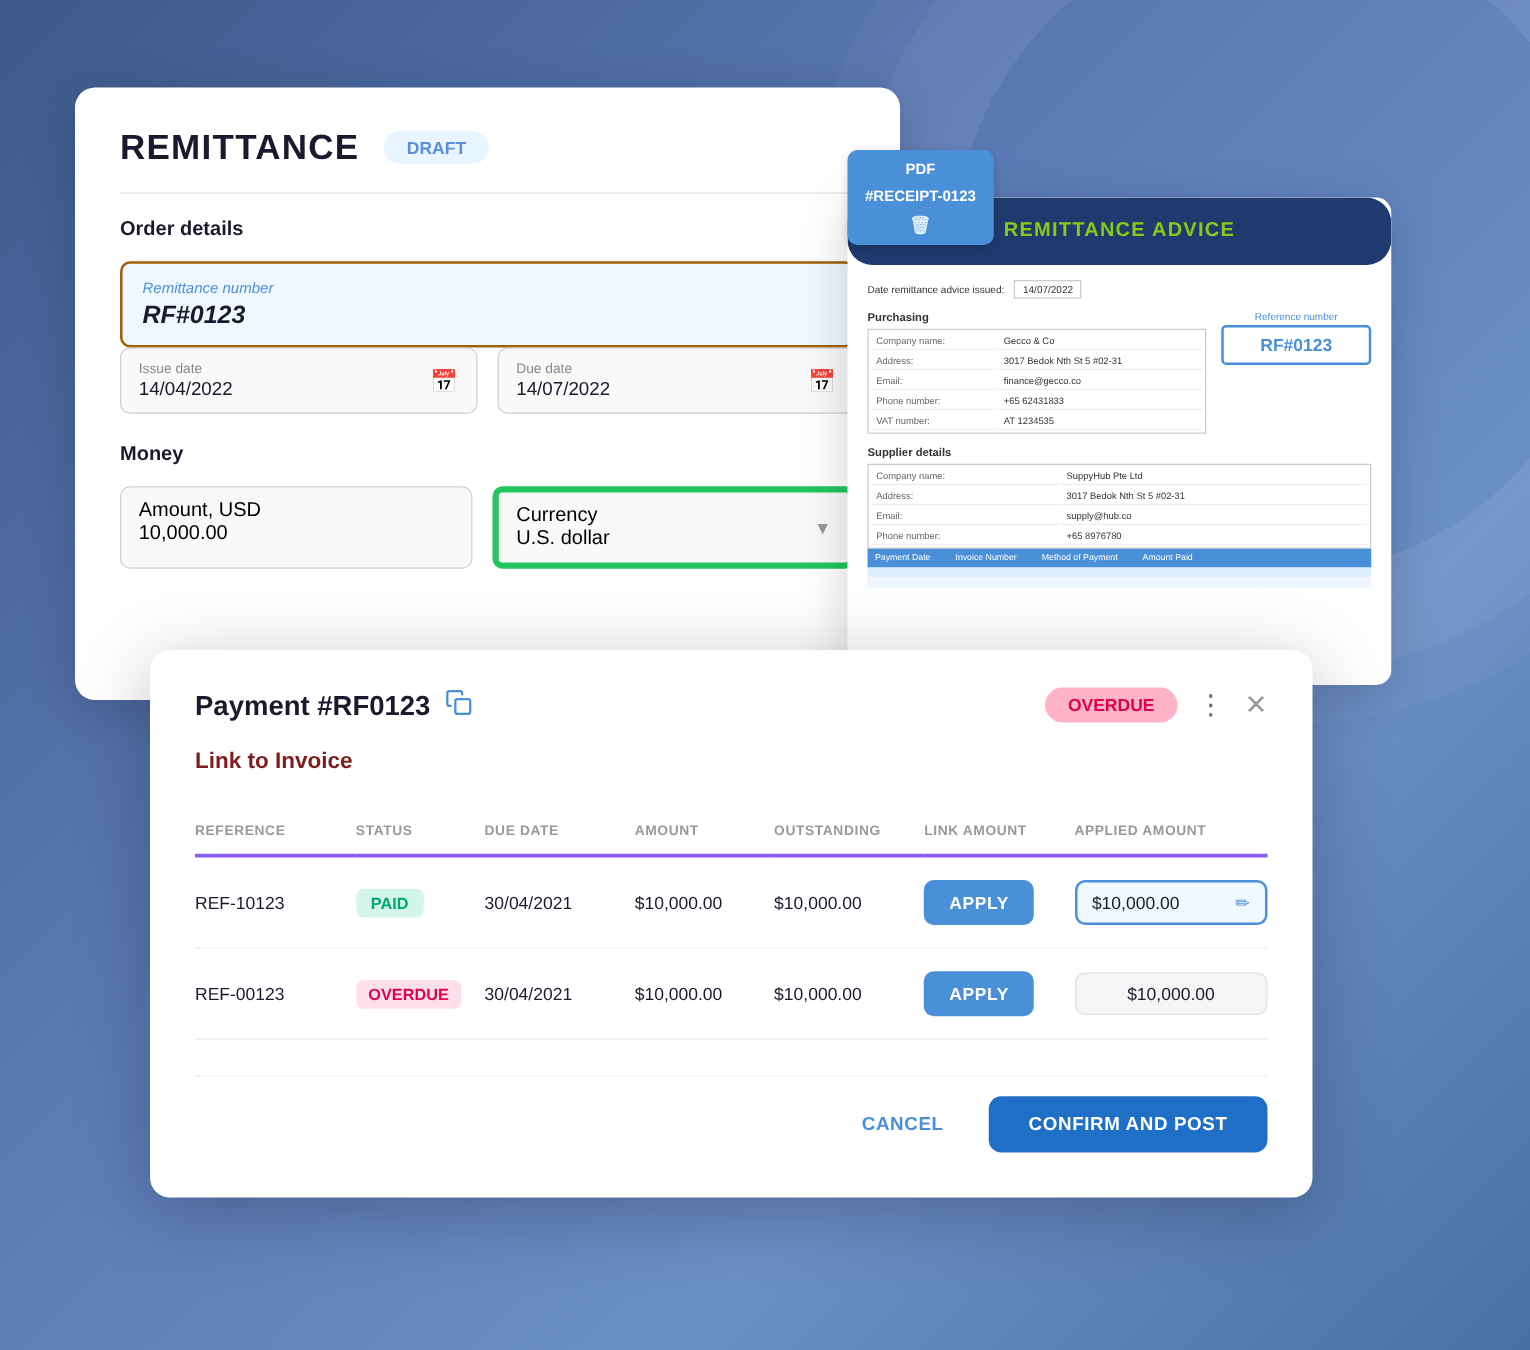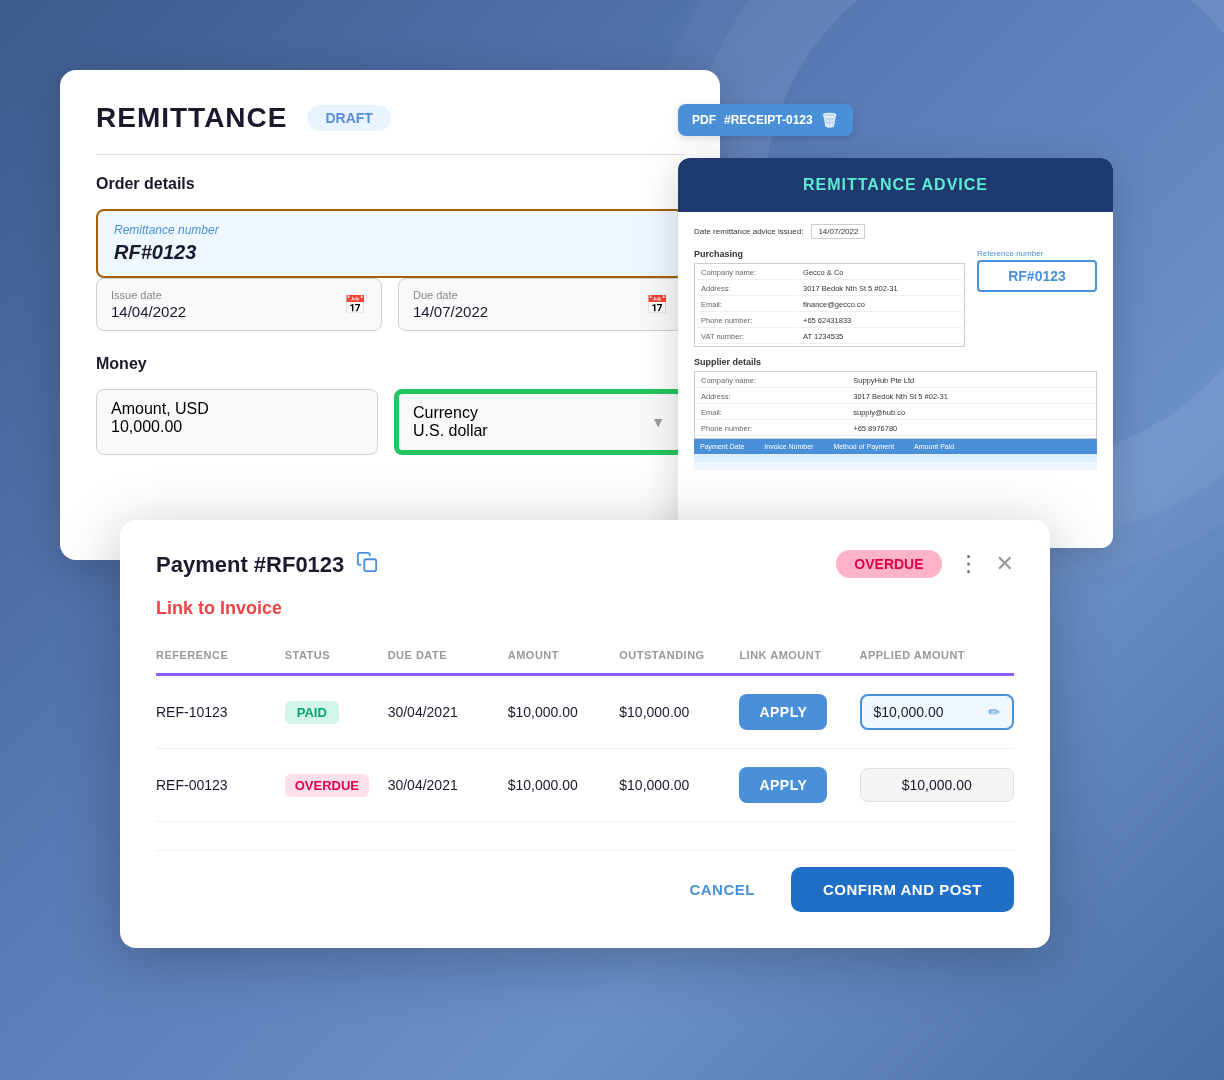--- a/index.html
+++ b/index.html
@@ -147,26 +147,27 @@
       border-radius: 8px;
       padding: 10px 14px;
       background: #f9f9f9;
       display: flex;
       align-items: center;
       justify-content: space-between;
     }
 
     .advice-header {
       background: #1e3a6e;
-      color: #5eead4;
+      color: #84cc16;
       text-align: center;
       padding: 18px;
       font-size: 16px;
       font-weight: 700;
       letter-spacing: 1px;
+      border-radius: 20px;
     }
 
     .advice-body {
       padding: 12px 16px;
       font-size: 9px;
       color: #333;
     }
 
     .advice-date-row {
       display: flex;
@@ -221,47 +222,49 @@
       font-size: 14px;
       font-weight: 700;
       color: #4a90d9;
       text-align: center;
     }
 
     .ref-label {
       font-size: 8px;
       color: #4a90d9;
       margin-bottom: 2px;
+      text-align: center;
     }
 
     .advice-payment-header {
       display: flex;
       background: #4a90d9;
       color: #fff;
       font-size: 7px;
       padding: 4px 6px;
       gap: 20px;
     }
 
     
     .pdf-bar {
       position: absolute;
-      top: 104px;
+      top: 120px;
       left: 678px;
       background: #4a90d9;
       color: #fff;
       padding: 8px 14px;
       display: flex;
       align-items: center;
       gap: 8px;
       font-size: 12px;
       font-weight: 600;
       border-radius: 8px;
       box-shadow: 0 2px 8px rgba(0,0,0,0.15);
       z-index: 5;
+      flex-direction: column;
     }
 
     
     .payment-dialog {
       position: absolute;
       top: 520px;
       left: 120px;
       width: 930px;
       background: #fff;
       border-radius: 16px;
@@ -318,22 +321,22 @@
 
     .close-icon {
       color: #999;
       font-size: 22px;
       cursor: pointer;
     }
 
     .link-to-invoice {
       font-size: 18px;
       font-weight: 700;
-      color: #ef4444;
-      margin-bottom: 30px;
+      color: #7f1d1d;
+      margin-bottom: 40px;
     }
 
     
     .invoice-table {
       width: 100%;
       border-collapse: collapse;
     }
 
     .invoice-table th {
       font-size: 11px;

